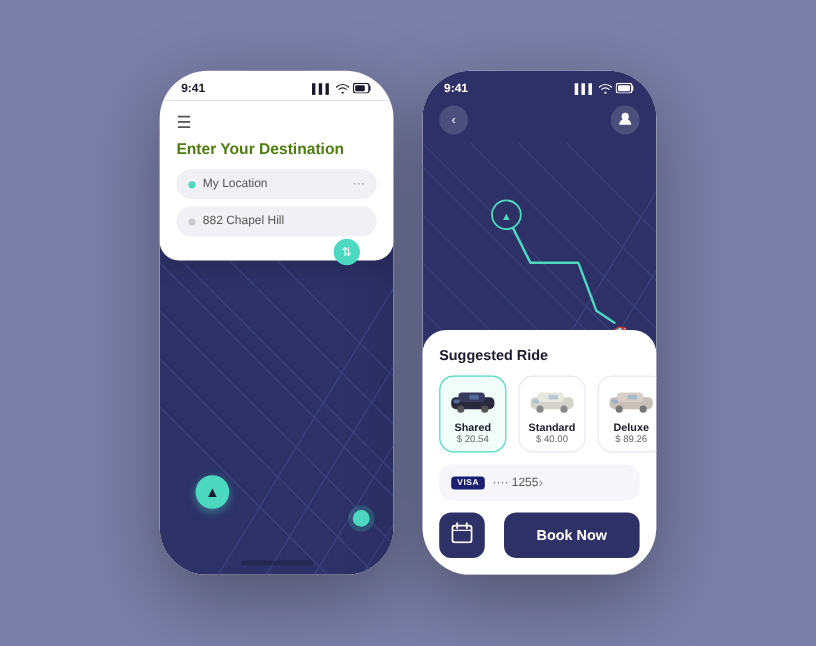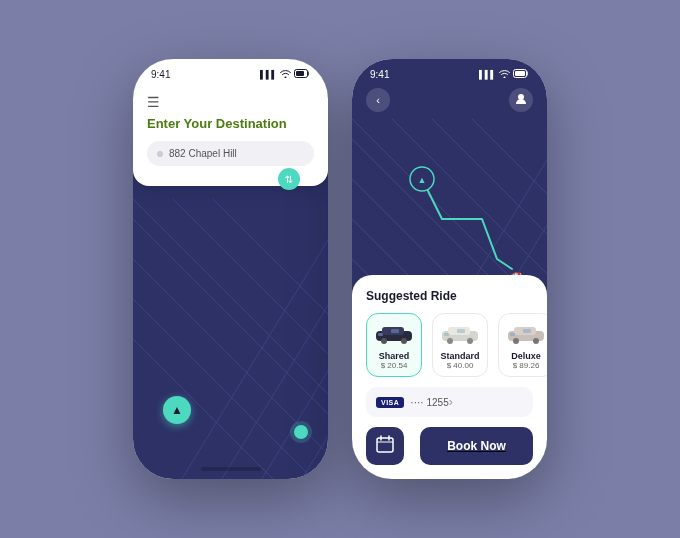--- a/index.html
+++ b/index.html
@@ -32,21 +32,21 @@
       height: 420px;
     }
 
     
     .status-bar {
       display: flex;
       justify-content: space-between;
       align-items: center;
       padding: 10px 18px 4px;
       font-size: 10px;
-      font-weight: 400;
+      font-weight: 700;
       color: #1a1a2e;
       position: relative;
       z-index: 10;
     }
     .status-bar.dark {
       color: #fff;
     }
     .notch {
       position: absolute;
       top: 0;
@@ -266,21 +266,20 @@
     }
     .card-num {
       font-size: 10px;
       color: #555;
     }
     .chevron-right { font-size: 12px; color: #999; }
     .book-row {
       display: flex;
       gap: 16px;
       padding-bottom: 14px;
-      text-decoration: underline;
     }
     .calendar-btn {
       width: 38px; height: 38px;
       background: #2d3166;
       border-radius: 10px;
       display: flex; align-items: center; justify-content: center;
       font-size: 16px;
       flex-shrink: 0;
     }
     .book-btn {
@@ -325,20 +324,25 @@
           <rect x="2" y="2" width="8" height="5" rx="1" fill="#1a1a2e"></rect>
           <path d="M14 3v3" stroke="#1a1a2e" stroke-width="1.5" stroke-linecap="round"></path>
         </svg>
       </span>
     </div>
   </div>
 
   <div class="card-overlay">
     <div class="menu-icon">☰</div>
     <div class="card-title">Enter Your Destination</div>
+    <div class="input-row">
+      <div class="input-dot teal"></div>
+      <span class="input-text">My Location</span>
+      <span class="input-icon">···</span>
+    </div>
     <div style="position:relative;">
       <div class="input-row">
         <div class="input-dot"></div>
         <span class="input-text">882 Chapel Hill</span>
       </div>
       <div class="swap-btn">⇅</div>
     </div>
   </div>
 
   <div class="map-bg">

